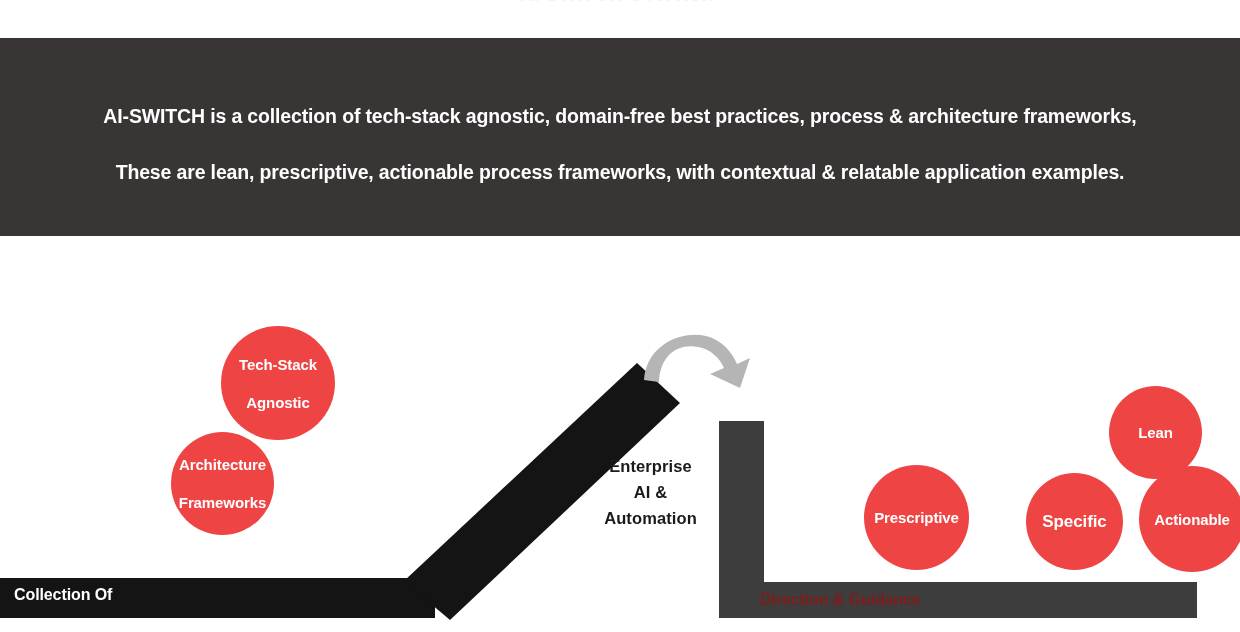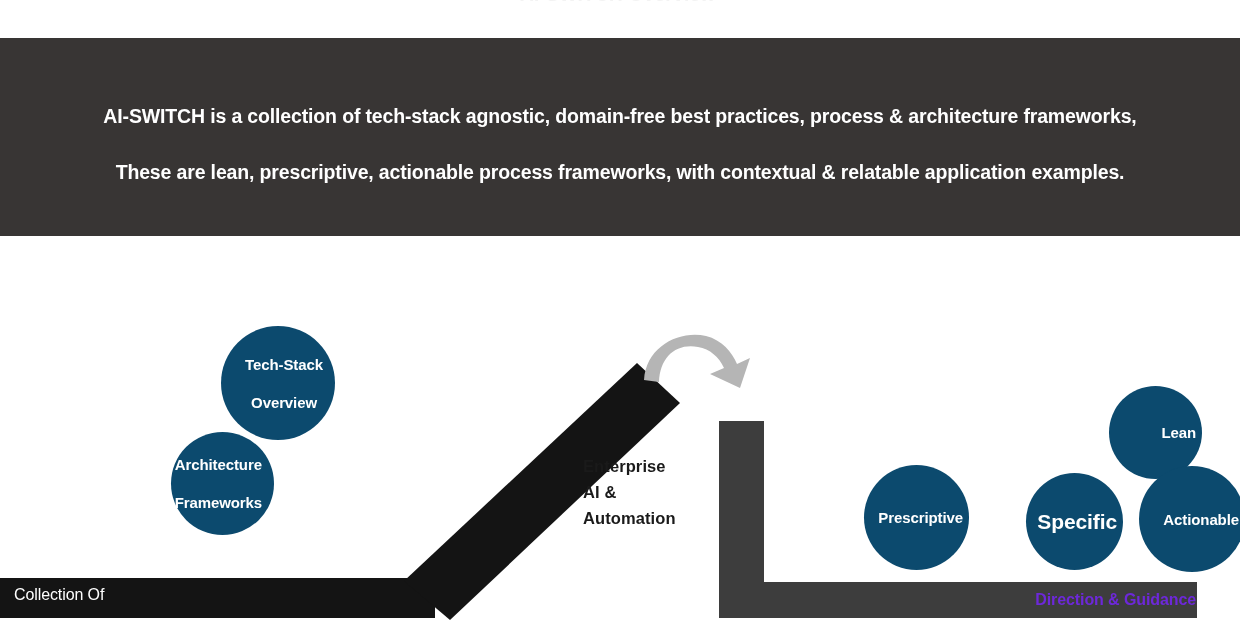--- a/index.html
+++ b/index.html
@@ -63,21 +63,21 @@
   .bar-left {
     position: absolute;
     left: 0; top: 578px;
     width: 435px; height: 40px;
     background: #141414;
   }
   .bar-left-label {
     position: absolute;
     left: 14px; top: 586px;
     color: #ffffff;
-    font-weight: normal;
+    font-weight: bold;
     font-size: 16px;
     letter-spacing: -0.1px;
     z-index: 6;
   }
 
   
   .ramp {
     position: absolute;
     left: 390px; top: 355px;
     width: 290px; height: 265px;
@@ -102,74 +102,74 @@
   .bracket {
     position: absolute;
     left: 714px; top: 416px;
     width: 490px; height: 206px;
     z-index: 3;
   }
   .bar-right-label {
     position: absolute;
     left: 760px; top: 591px;
     width: 436px;
-    text-align: right;
-    color: #6d28d9;
+    text-align: left;
+    color: #7f1d1d;
     font-weight: bold;
     font-size: 16px;
     letter-spacing: -0.1px;
     z-index: 6;
   }
 
   
   .arrow {
     position: absolute;
     left: 640px; top: 330px;
     width: 120px; height: 62px;
     z-index: 5;
   }
 
   
   .center-text {
     position: absolute;
     left: 583px; top: 453px;
     width: 135px;
-    text-align: left;
+    text-align: center;
     color: #1a1a1a;
     font-weight: bold;
     font-size: 16.5px;
     line-height: 26px;
     z-index: 5;
     letter-spacing: .1px;
   }
 
   
   .bubble {
     position: absolute;
     border-radius: 50%;
-    background: #0c4a6e;
+    background: #ef4444;
     display: flex;
     align-items: center;
-    justify-content: flex-end;
+    justify-content: center;
     text-align: center;
     color: #ffffff;
     font-weight: bold;
     line-height: 19px;
     letter-spacing: -0.1px;
     z-index: 2;
   }
   .bubble span { display: block; padding: 0 6px; }
 
   .b-tech       { left: 221px; top: 326px; width: 114px; height: 114px; font-size: 15px; }
   .b-proc       { left: 364px; top: 314px; width: 96px;  height: 96px;  font-size: 15px; }
   .b-arch       { left: 171px; top: 432px; width: 103px; height: 103px; font-size: 15px; }
   .b-domain     { left: 307px; top: 430px; width: 124px; height: 124px; font-size: 16px; }
   .b-lean       { left: 1109px; top: 386px; width: 93px;  height: 93px;  font-size: 15px; }
   .b-prescrip   { left: 864px; top: 465px; width: 105px; height: 105px; font-size: 15px; }
-  .b-specific   { left: 1026px; top: 473px; width: 97px;  height: 97px;  font-size: 21px; }
+  .b-specific   { left: 1026px; top: 473px; width: 97px;  height: 97px;  font-size: 17px; }
   .b-actionable { left: 1139px; top: 466px; width: 106px; height: 106px; font-size: 15px; }
 </style>
 </head>
 <body>
 
 <div id="slide">
 
   <div class="top-sliver">
     <span>AI-SWITCH Overview</span>
   </div>
@@ -201,21 +201,21 @@
 
   <div class="center-text">
     <span>Enterprise</span><br>
     <span>AI &amp;</span><br>
     <span>Automation</span>
   </div>
 
   <div class="bubble b-tech">
     <span>
       <span>Tech-Stack</span><br>
-      <span>Overview</span>
+      <span>Agnostic</span>
     </span>
   </div>
 
 
   <div class="bubble b-arch">
     <span>
       <span>Architecture</span><br>
       <span>Frameworks</span>
     </span>
   </div>

